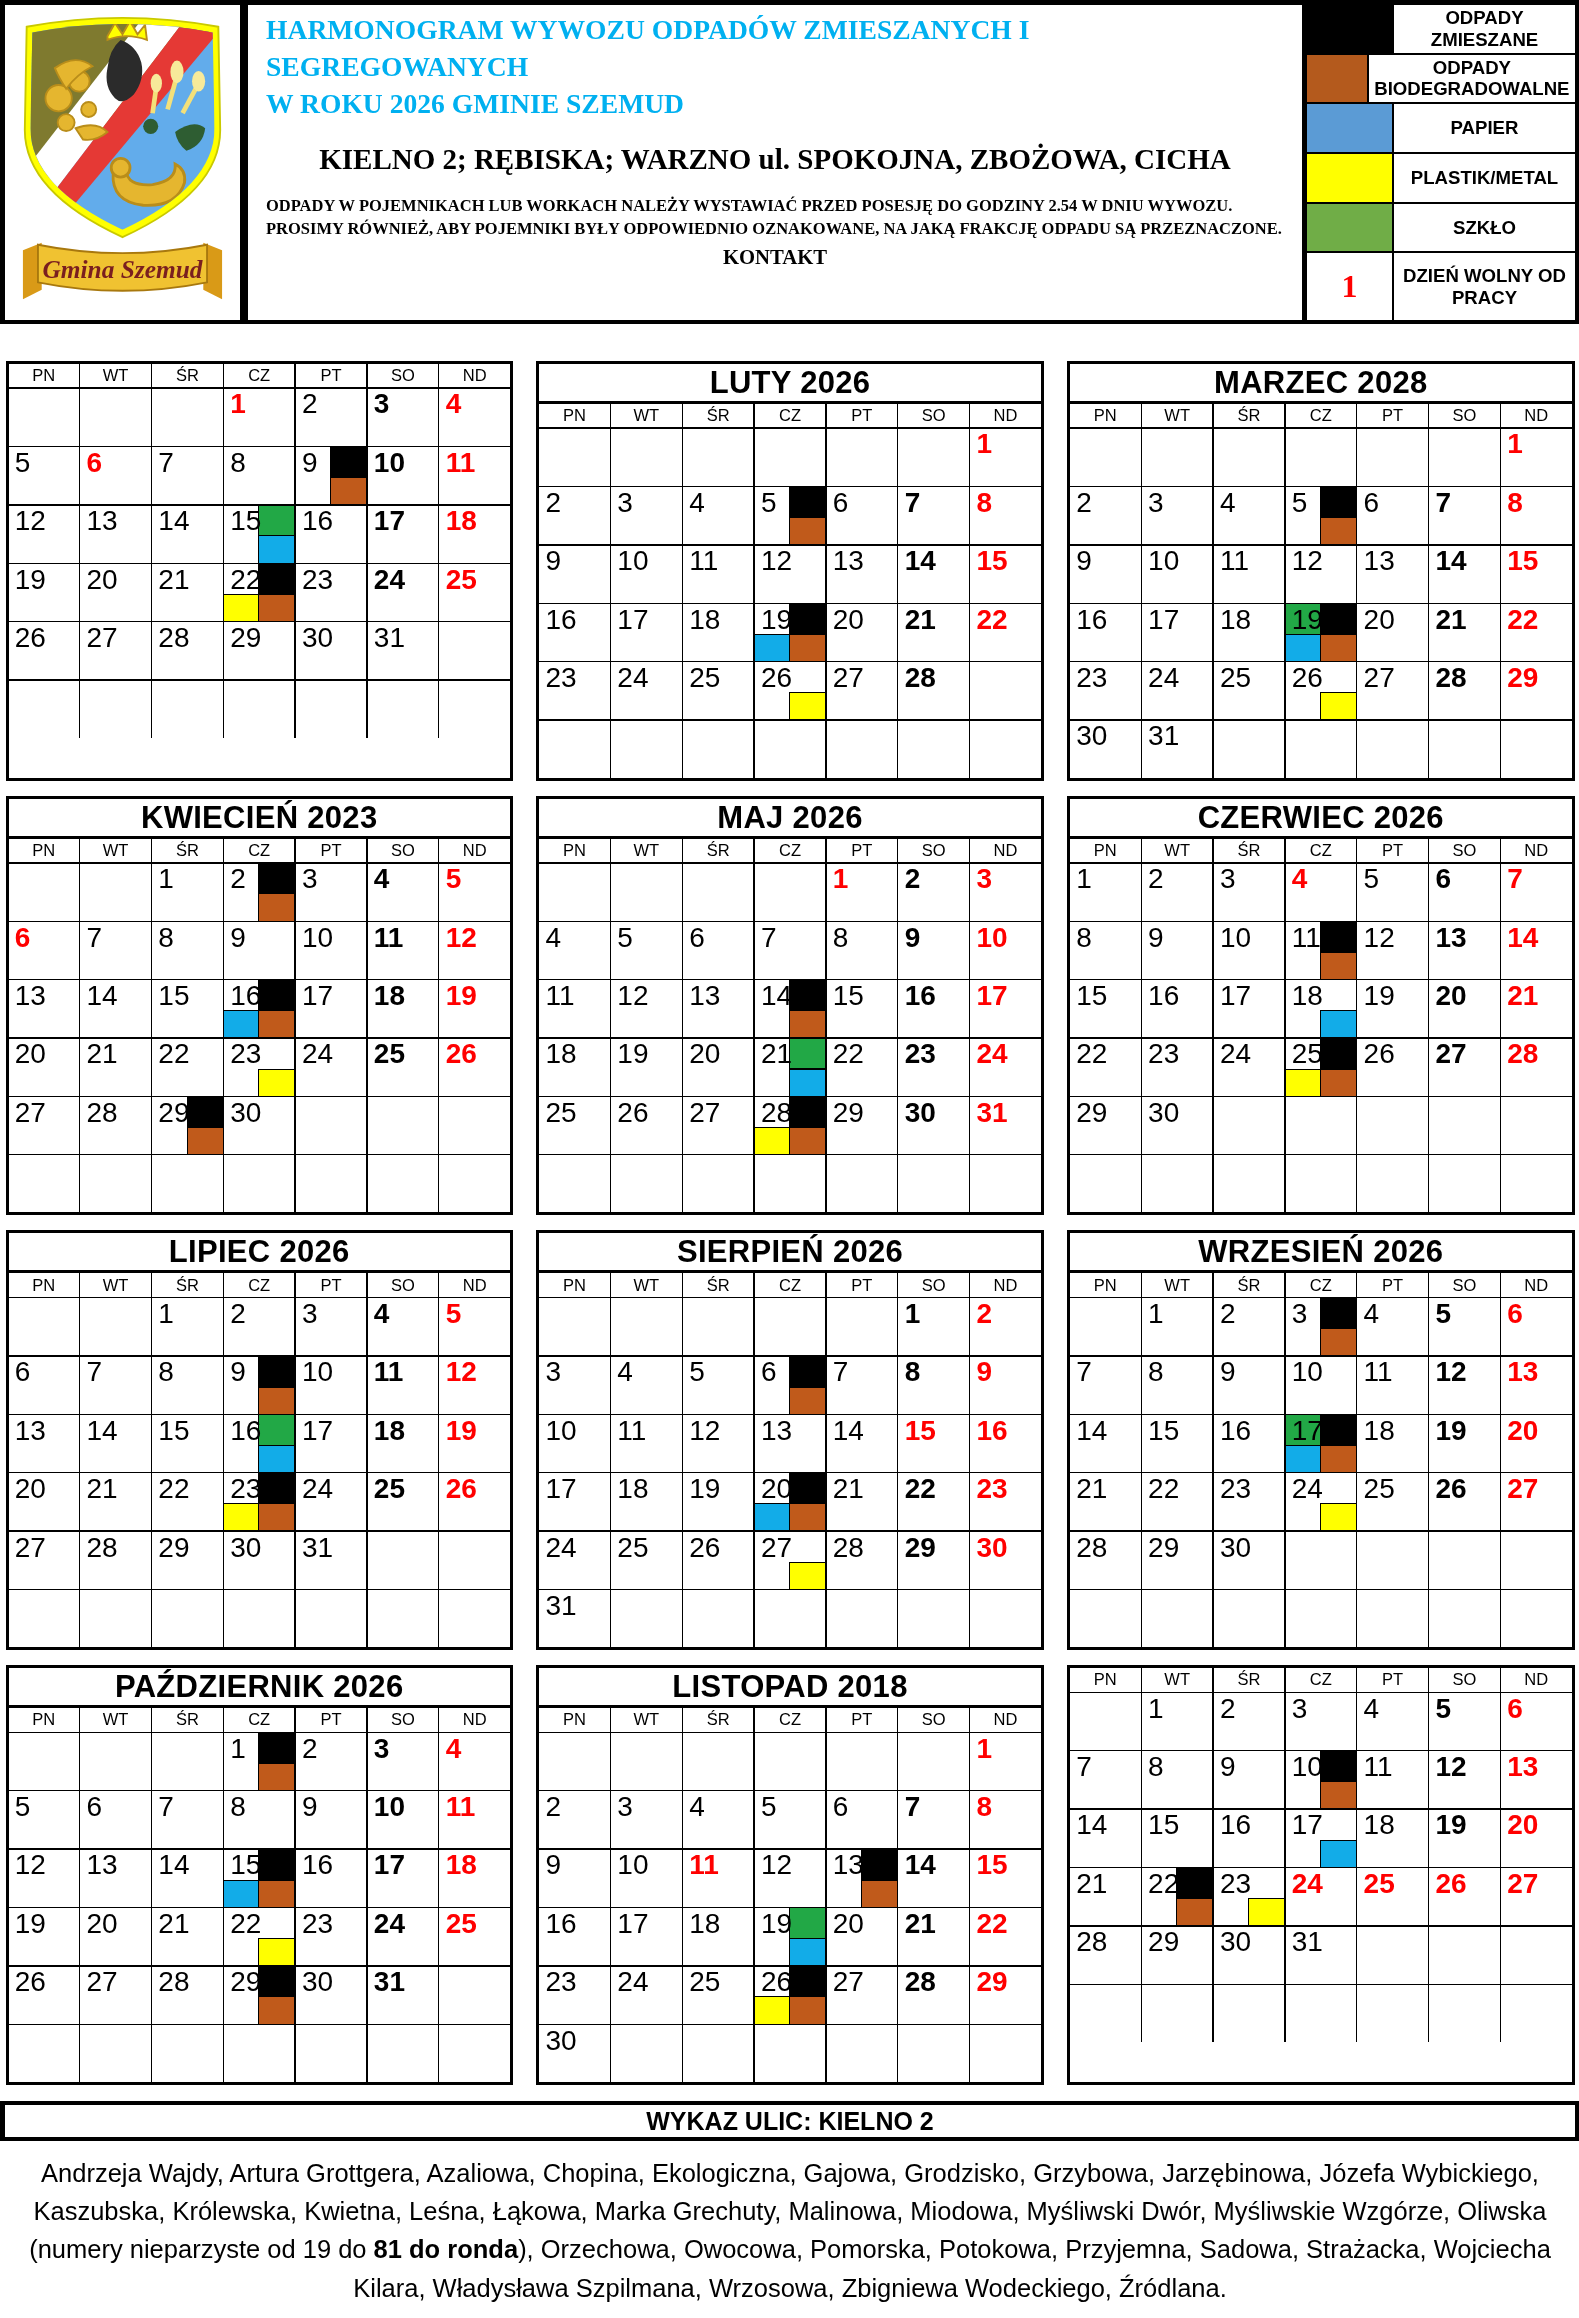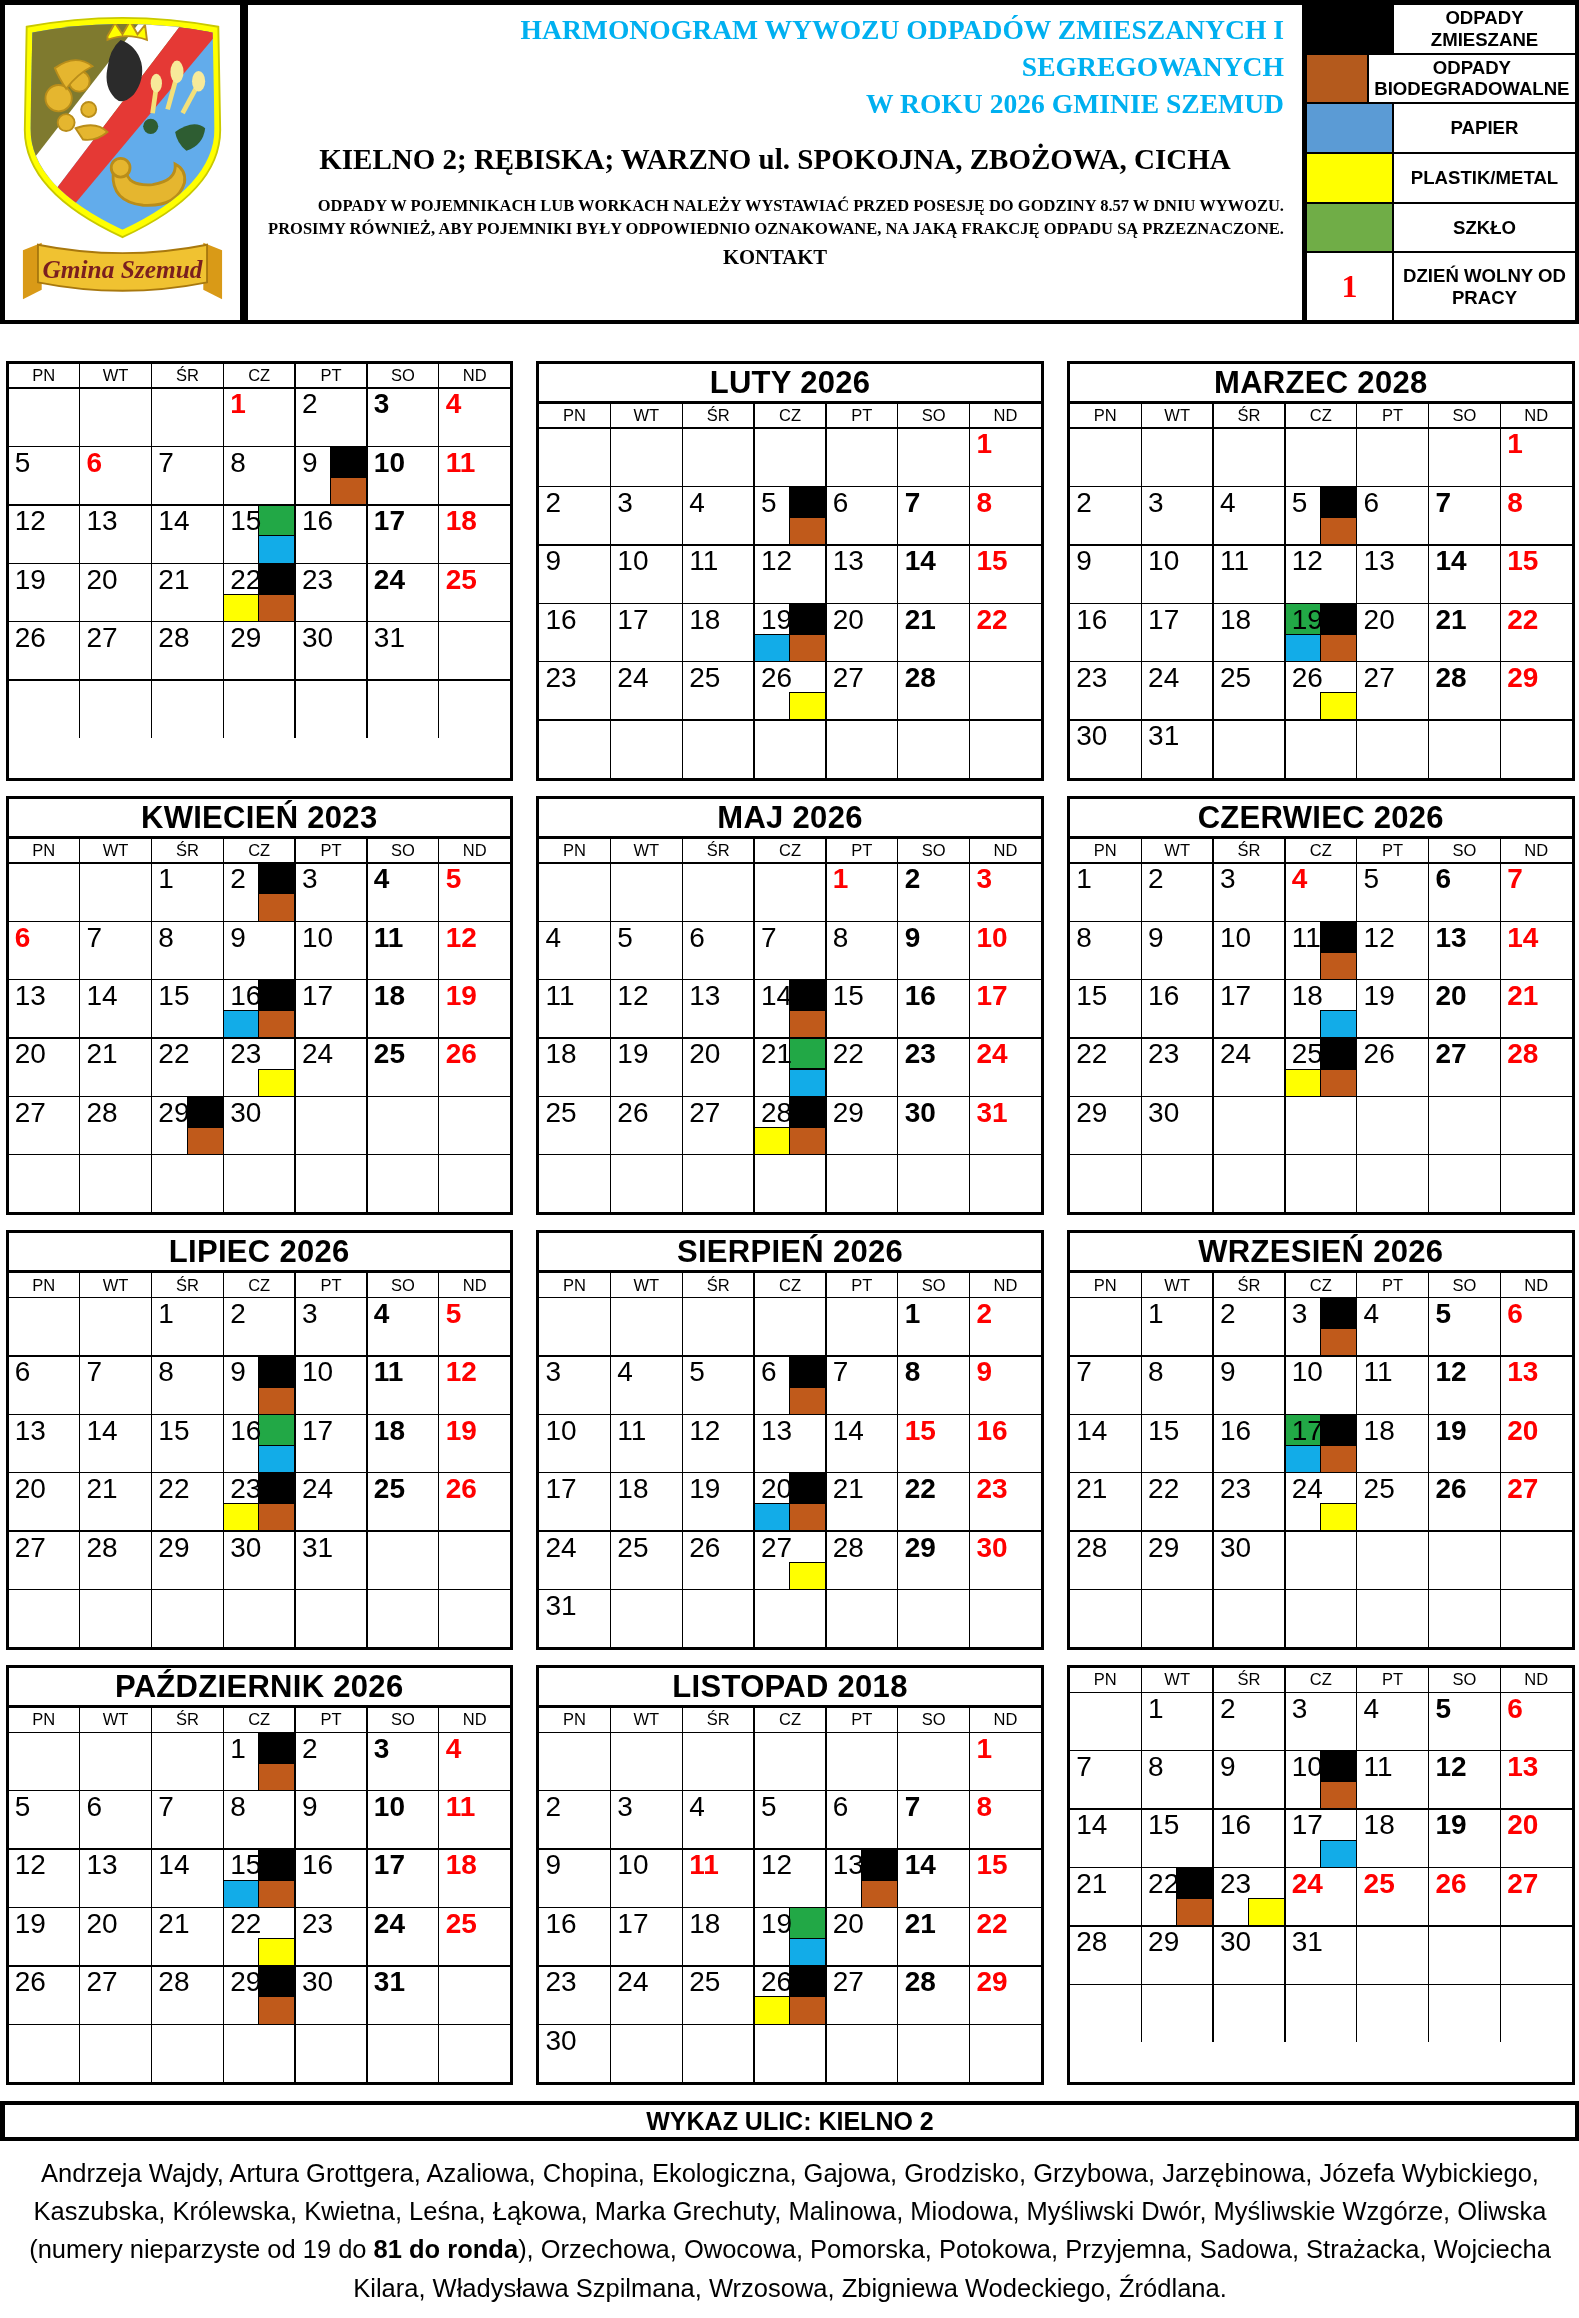--- a/index.html
+++ b/index.html
@@ -3,21 +3,21 @@
 <meta charset="utf-8">
 <style>
   html,body{margin:0;padding:0;background:#fff;color:#000;}
   body{width:1580px;font-family:"Liberation Sans",sans-serif;}
   .page{width:1580px;position:relative;background:#fff;}
 
   
   .header{display:flex;box-sizing:border-box;height:324px;border:5.5px solid #000;border-bottom-width:4.1px;}
   .logo-cell{width:243px;box-sizing:border-box;border-right:8.3px solid #000;background:#fff;
              display:flex;align-items:flex-start;justify-content:center;padding-top:2.8px;}
-  .title-cell{flex:1;display:flex;flex-direction:column;align-items:center;text-align:right;
+  .title-cell{flex:1;display:flex;flex-direction:column;align-items:center;text-align:left;
               padding:5.5px 18px 2.8px;box-sizing:border-box;overflow:hidden;}
   .main-title{font-family:"Liberation Serif",serif;font-weight:700;font-size:27.6px;line-height:1.35;
               color:#00b0f0;}
   .sub-title{font-family:"Liberation Serif",serif;font-weight:700;font-size:29px;margin-top:20.7px;}
   .note-text{font-family:"Liberation Serif",serif;font-weight:700;font-size:16.5px;line-height:1.4;margin-top:18px;}
   .kontakt{font-family:"Liberation Serif",serif;font-weight:700;font-size:20.7px;margin-top:5.5px;}
   .contact-line{font-family:"Liberation Serif",serif;font-weight:700;font-size:20.7px;line-height:1.35;margin-top:46px;}
 
   
   .legend{width:273px;box-sizing:border-box;border-left:5.5px solid #000;display:flex;flex-direction:column;background:#fff;}
@@ -115,21 +115,21 @@
         <text x="120" y="287" text-anchor="middle" font-family="Liberation Serif, serif" font-style="italic" font-weight="700" font-size="27" fill="#7a1f1f">Gmina Szemud</text>
       </svg>
     </div>
 
     <div class="title-cell">
       <div class="main-title">
         <div>HARMONOGRAM WYWOZU ODPADÓW ZMIESZANYCH I SEGREGOWANYCH</div>
         <div>W ROKU 2026 GMINIE SZEMUD</div>
       </div>
       <div class="sub-title">KIELNO 2; RĘBISKA; WARZNO ul. SPOKOJNA, ZBOŻOWA, CICHA</div>
-      <div class="note-text">ODPADY W POJEMNIKACH LUB WORKACH NALEŻY WYSTAWIAĆ PRZED POSESJĘ DO GODZINY 8.57 W DNIU WYWOZU. PROSIMY RÓWNIEŻ, ABY POJEMNIKI BYŁY ODPOWIEDNIO OZNAKOWANE, NA JAKĄ FRAKCJĘ ODPADU SĄ PRZEZNACZONE.</div>
+      <div class="note-text">ODPADY W POJEMNIKACH LUB WORKACH NALEŻY WYSTAWIAĆ PRZED POSESJĘ DO GODZINY 2.54 W DNIU WYWOZU. PROSIMY RÓWNIEŻ, ABY POJEMNIKI BYŁY ODPOWIEDNIO OZNAKOWANE, NA JAKĄ FRAKCJĘ ODPADU SĄ PRZEZNACZONE.</div>
       <div class="kontakt">KONTAKT</div>
       <div class="contact-line">URZĄD GMINY tel.: 58 739 75 00, e-mail: odpady@szemud.pl</div>
 
     </div>
 
     <div class="legend" id="legend">
         <div class="legend-row">
           <div class="legend-swatch" style="background: rgb(0, 0, 0);"></div>
           <div class="legend-label">ODPADY ZMIESZANE</div>
         </div>

